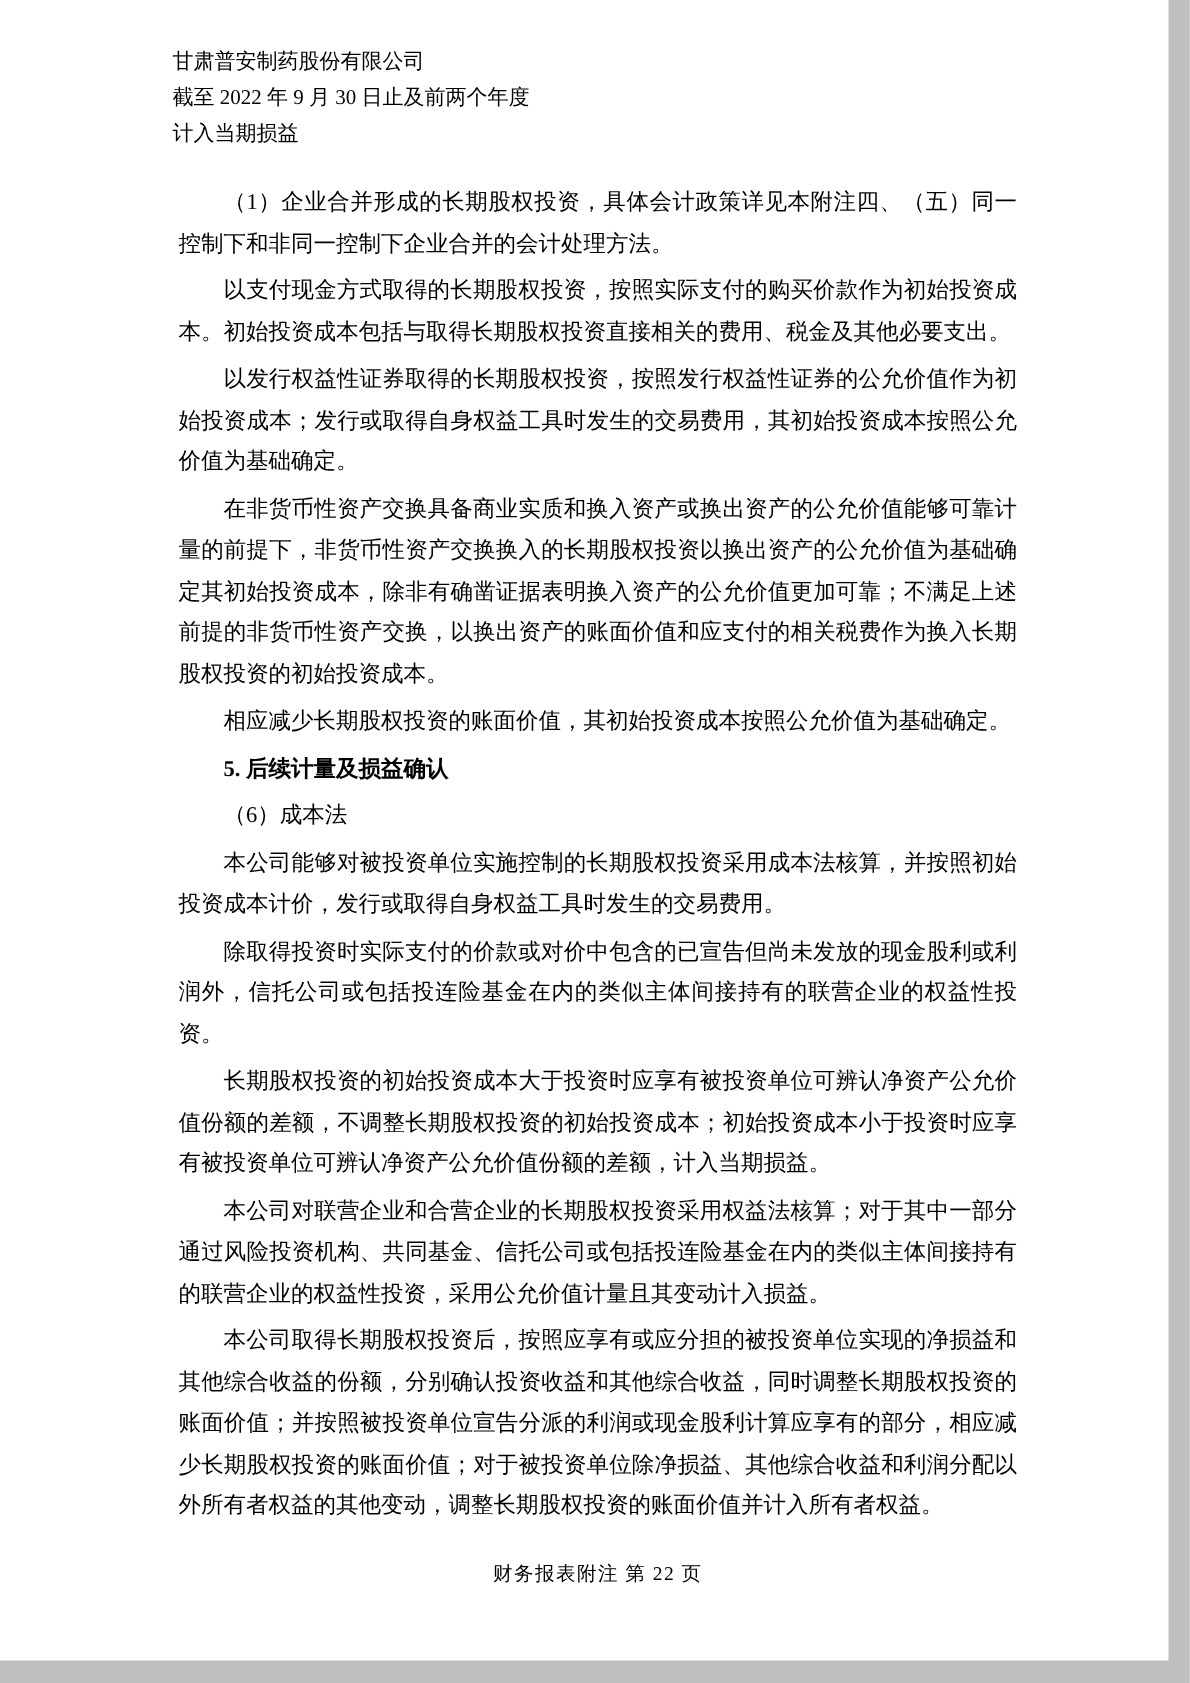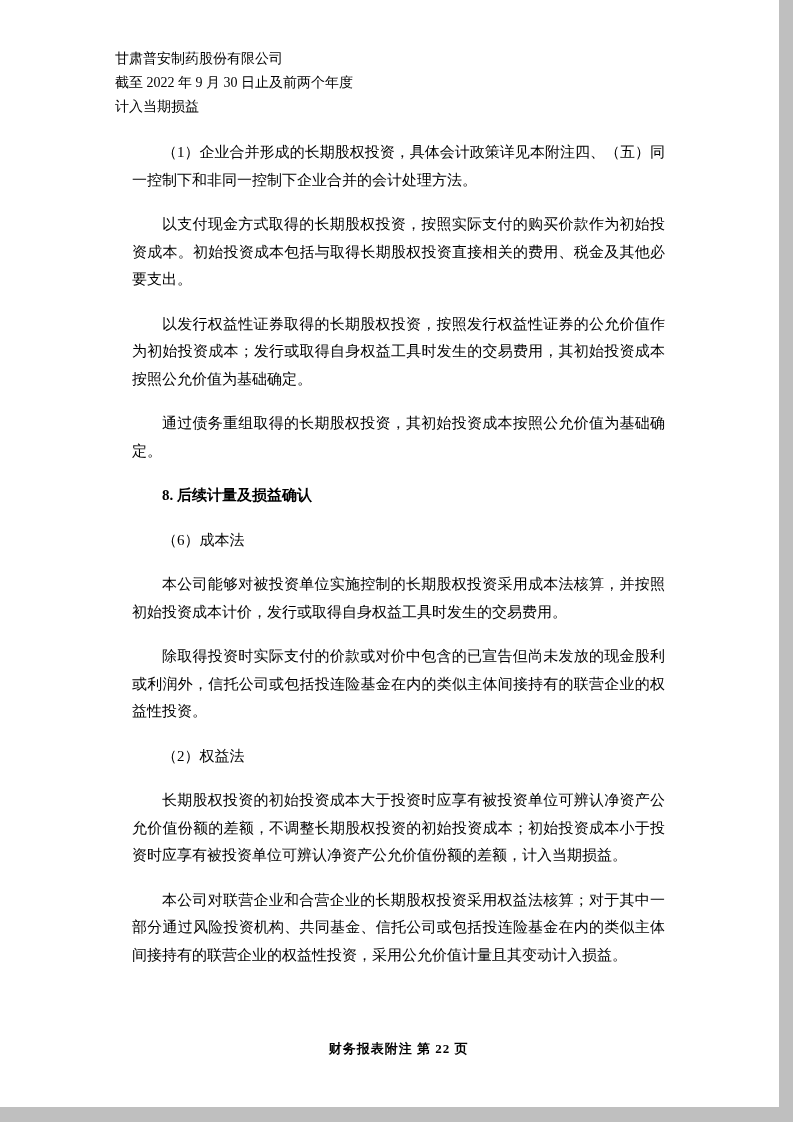--- a/index.html
+++ b/index.html
@@ -20,74 +20,75 @@
     height: 1107px;
     background: #ffffff;
   }
   .content {
     position: absolute;
     left: 115px;
     top: 0;
     width: 567px;
   }
   .header {
-    margin-top: 47px;
+    margin-top: 30px;
     font-size: 14px;
     line-height: 24px;
   }
   .header div {
     white-space: nowrap;
   }
   .body-text {
     margin-top: 20px;
     font-size: 15px;
     line-height: 27.5px;
   }
   .para {
-    margin: 17px;
+    margin: 4px;
     text-indent: 2em;
     text-align: justify;
     text-justify: inter-character;
   }
   .para.heading {
     font-weight: bold;
   }
   .footer {
     position: absolute;
     left: 115px;
     top: 1040px;
     width: 567px;
     text-align: center;
     font-size: 13px;
-    font-weight: bold;
+    font-weight: normal;
     letter-spacing: 1px;
   }
 </style>
 </head>
 <body>
 
 <div class="page">
   <div class="content">
 
     <div class="header">
       <div>甘肃普安制药股份有限公司</div>
       <div>截至 2022 年 9 月 30 日止及前两个年度</div>
       <div>计入当期损益</div>
     </div>
 
     <div class="body-text">
       <p class="para">（1）企业合并形成的长期股权投资，具体会计政策详见本附注四、（五）同一控制下和非同一控制下企业合并的会计处理方法。</p>
       <p class="para">以支付现金方式取得的长期股权投资，按照实际支付的购买价款作为初始投资成本。初始投资成本包括与取得长期股权投资直接相关的费用、税金及其他必要支出。</p>
       <p class="para">以发行权益性证券取得的长期股权投资，按照发行权益性证券的公允价值作为初始投资成本；发行或取得自身权益工具时发生的交易费用，其初始投资成本按照公允价值为基础确定。</p>
-      <p class="para">通过债务重组取得的长期股权投资，其初始投资成本按照公允价值为基础确定。</p>
-      <p class="para heading">8. 后续计量及损益确认</p>
+      <p class="para">在非货币性资产交换具备商业实质和换入资产或换出资产的公允价值能够可靠计量的前提下，非货币性资产交换换入的长期股权投资以换出资产的公允价值为基础确定其初始投资成本，除非有确凿证据表明换入资产的公允价值更加可靠；不满足上述前提的非货币性资产交换，以换出资产的账面价值和应支付的相关税费作为换入长期股权投资的初始投资成本。</p>
+      <p class="para">相应减少长期股权投资的账面价值，其初始投资成本按照公允价值为基础确定。</p>
+      <p class="para heading">5. 后续计量及损益确认</p>
       <p class="para">（6）成本法</p>
       <p class="para">本公司能够对被投资单位实施控制的长期股权投资采用成本法核算，并按照初始投资成本计价，发行或取得自身权益工具时发生的交易费用。</p>
       <p class="para">除取得投资时实际支付的价款或对价中包含的已宣告但尚未发放的现金股利或利润外，信托公司或包括投连险基金在内的类似主体间接持有的联营企业的权益性投资。</p>
-      <p class="para">（2）权益法</p>
       <p class="para">长期股权投资的初始投资成本大于投资时应享有被投资单位可辨认净资产公允价值份额的差额，不调整长期股权投资的初始投资成本；初始投资成本小于投资时应享有被投资单位可辨认净资产公允价值份额的差额，计入当期损益。</p>
       <p class="para">本公司对联营企业和合营企业的长期股权投资采用权益法核算；对于其中一部分通过风险投资机构、共同基金、信托公司或包括投连险基金在内的类似主体间接持有的联营企业的权益性投资，采用公允价值计量且其变动计入损益。</p>
+      <p class="para">本公司取得长期股权投资后，按照应享有或应分担的被投资单位实现的净损益和其他综合收益的份额，分别确认投资收益和其他综合收益，同时调整长期股权投资的账面价值；并按照被投资单位宣告分派的利润或现金股利计算应享有的部分，相应减少长期股权投资的账面价值；对于被投资单位除净损益、其他综合收益和利润分配以外所有者权益的其他变动，调整长期股权投资的账面价值并计入所有者权益。</p>
     </div>
 
   </div>
 
   <div class="footer">财务报表附注 第 22 页</div>
 </div>
 
 </body></html>

